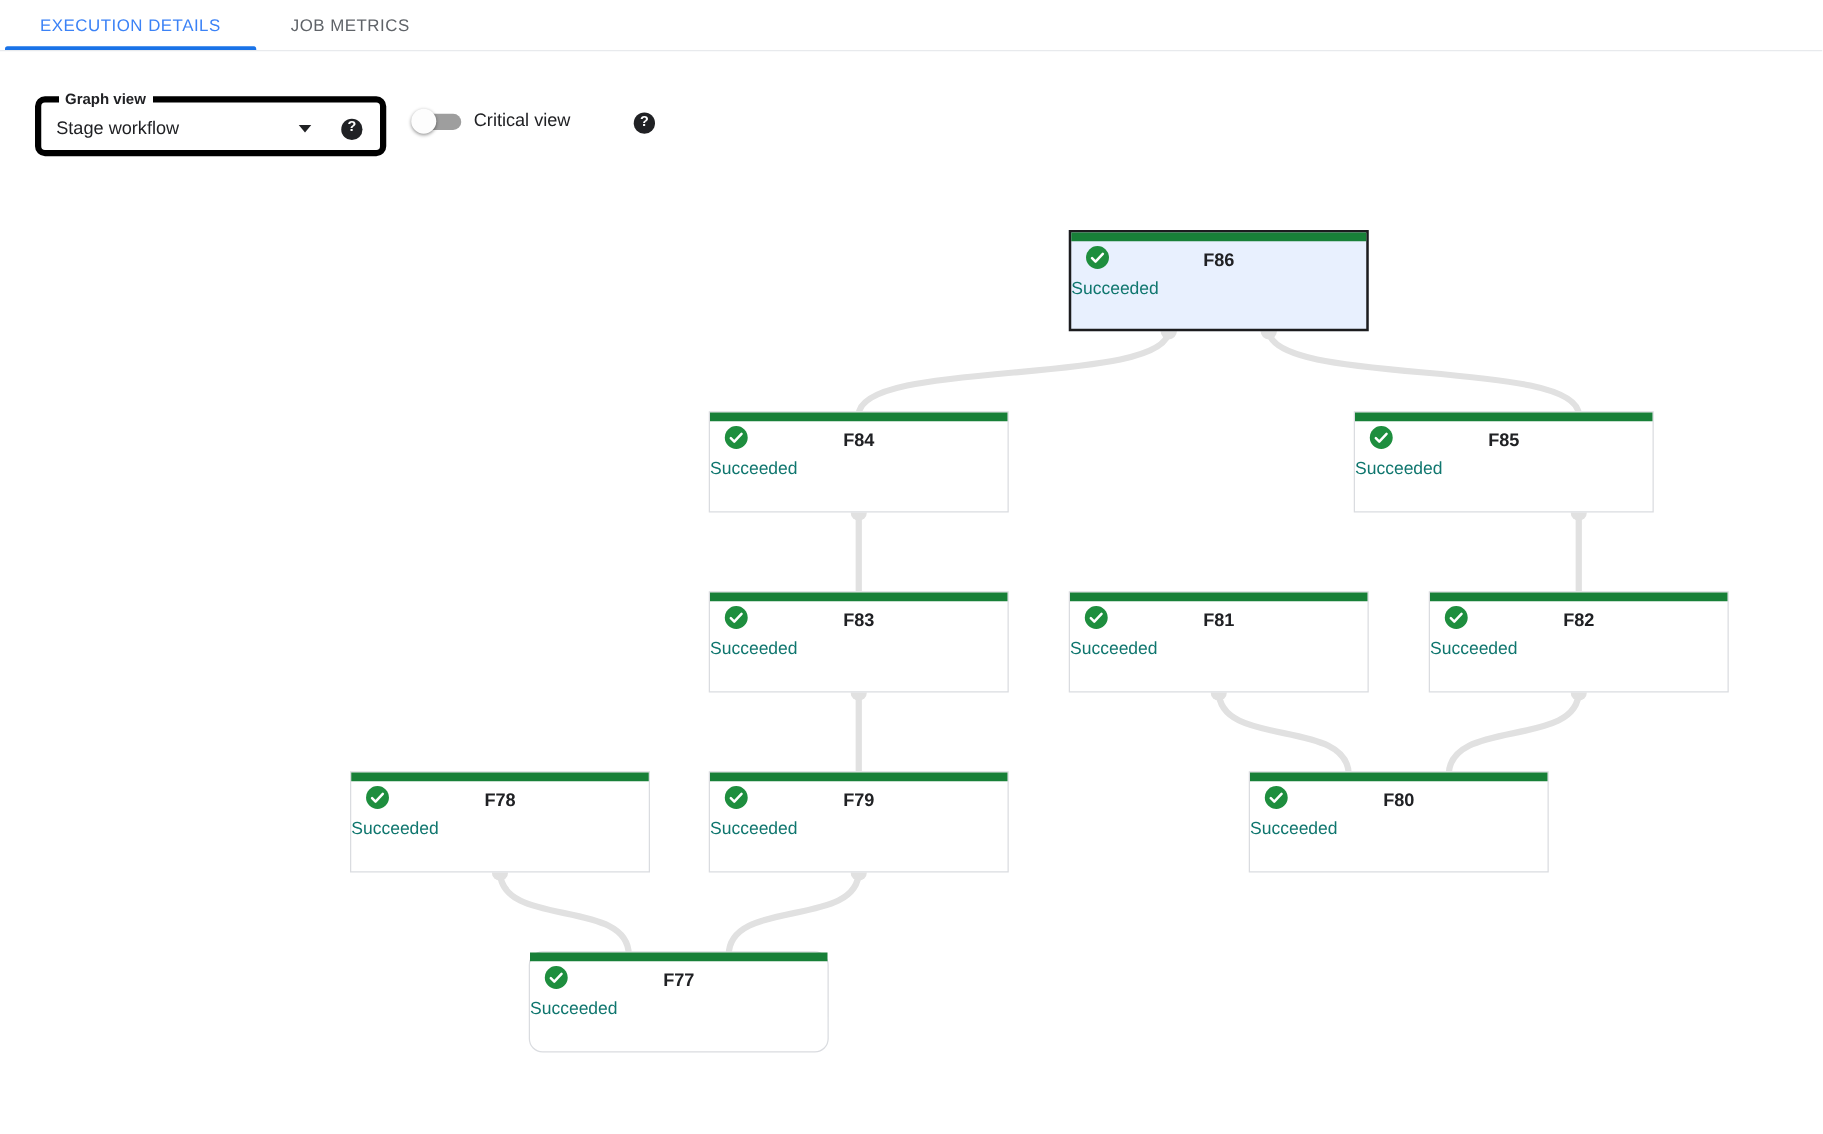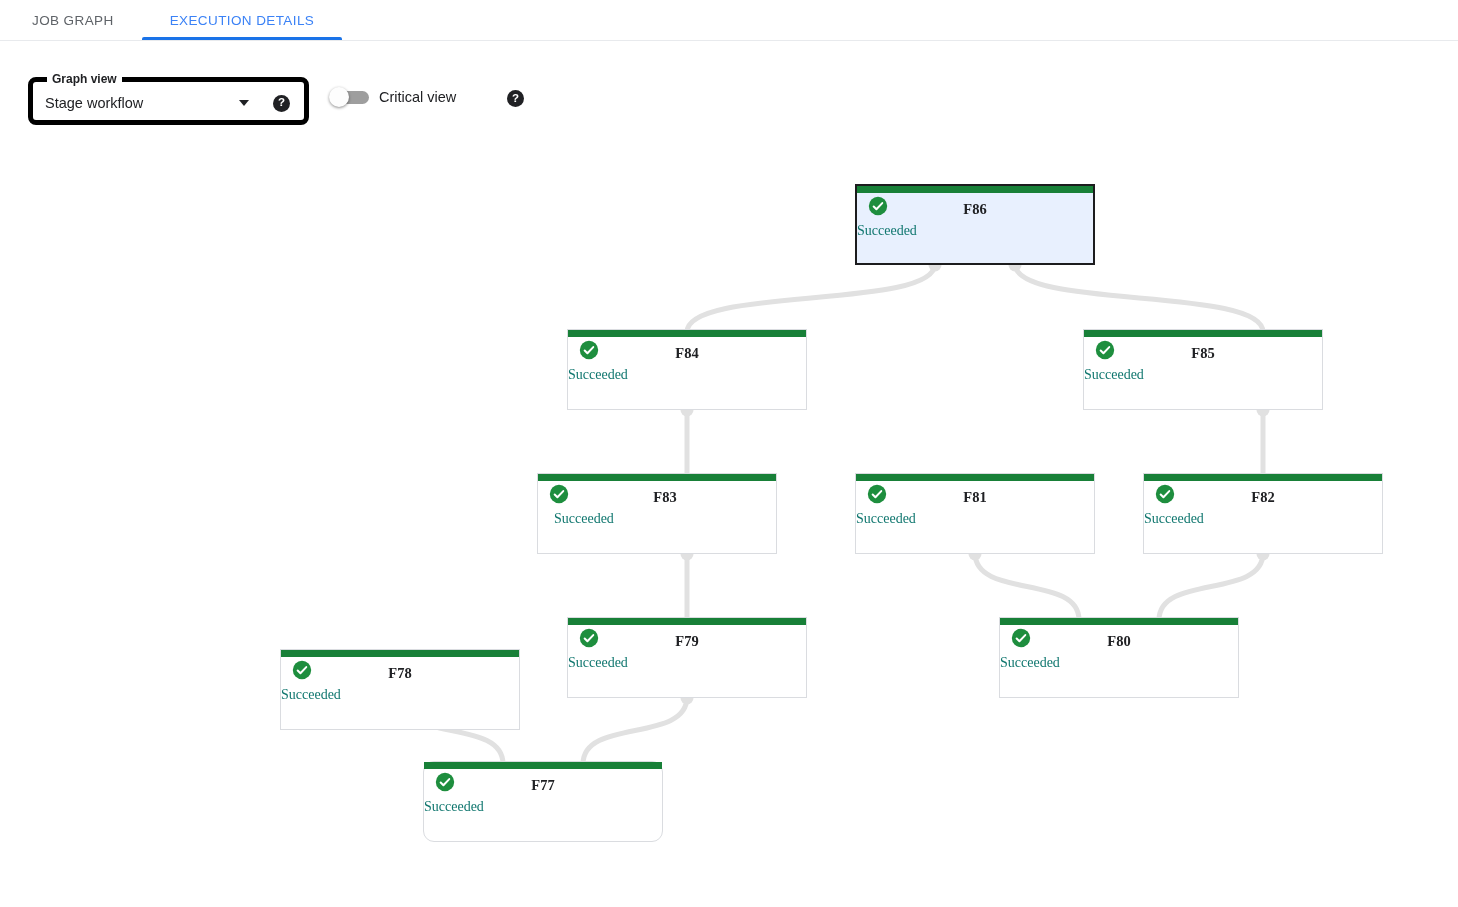--- a/index.html
+++ b/index.html
@@ -115,21 +115,20 @@
   
   .graph { position: absolute; inset: 0; z-index: 1; }
   .graph svg { position: absolute; inset: 0; }
 
   .node {
     position: absolute;
     width: 240px; height: 81px;
     background: #ffffff;
     border: 1px solid #dadce0;
     cursor: pointer;
-    font-family: Liberation Serif, serif;
   }
   .node.selected {
     background: #e8f0fe;
     border: 2px solid #1c1c1e;
   }
   .node .bar {
     position: absolute; top: 0; left: 0; right: 0;
     height: 7px;
     background: #188038;
   }
@@ -149,22 +148,22 @@
     text-align: left;
     font-size: 14px;
     color: #0f766e;
     line-height: 21px;
   }
 </style>
 </head>
 <body>
 
 <nav class="tabbar" id="tabbar">
-    <button class="tab">JOB GRAPH</button>
     <button class="tab active">EXECUTION DETAILS</button>
+    <button class="tab">JOB METRICS</button>
   </nav>
 
 <fieldset class="gv-field">
   <legend>Graph view</legend>
   <div class="gv-row">
     <span class="gv-value">Stage workflow</span>
     <span class="caret"></span>
     <span class="help-icon">?</span>
   </div>
 </fieldset>
@@ -217,21 +216,21 @@
     </div>
     <div class="node" style="left: 1083px; top: 329px;">
       <div class="bar"></div>
       <svg class="check" viewBox="0 0 24 24">
         <circle cx="12" cy="12" r="11" fill="#1e8e3e"></circle>
         <path d="M6.8 12.6l3.3 3.3 7-7.4" fill="none" stroke="#ffffff" stroke-width="2.4" stroke-linecap="round" stroke-linejoin="round"></path>
       </svg>
       <div class="title">F85</div>
       <div class="status">Succeeded</div>
     </div>
-    <div class="node" style="left: 537px; top: 473px; padding-left: 16px;">
+    <div class="node" style="left: 567px; top: 473px;">
       <div class="bar"></div>
       <svg class="check" viewBox="0 0 24 24">
         <circle cx="12" cy="12" r="11" fill="#1e8e3e"></circle>
         <path d="M6.8 12.6l3.3 3.3 7-7.4" fill="none" stroke="#ffffff" stroke-width="2.4" stroke-linecap="round" stroke-linejoin="round"></path>
       </svg>
       <div class="title">F83</div>
       <div class="status">Succeeded</div>
     </div>
     <div class="node" style="left: 855px; top: 473px;">
       <div class="bar"></div>
@@ -244,21 +243,21 @@
     </div>
     <div class="node" style="left: 1143px; top: 473px;">
       <div class="bar"></div>
       <svg class="check" viewBox="0 0 24 24">
         <circle cx="12" cy="12" r="11" fill="#1e8e3e"></circle>
         <path d="M6.8 12.6l3.3 3.3 7-7.4" fill="none" stroke="#ffffff" stroke-width="2.4" stroke-linecap="round" stroke-linejoin="round"></path>
       </svg>
       <div class="title">F82</div>
       <div class="status">Succeeded</div>
     </div>
-    <div class="node" style="left: 280px; top: 617px; margin-top: 32px;">
+    <div class="node" style="left: 280px; top: 617px;">
       <div class="bar"></div>
       <svg class="check" viewBox="0 0 24 24">
         <circle cx="12" cy="12" r="11" fill="#1e8e3e"></circle>
         <path d="M6.8 12.6l3.3 3.3 7-7.4" fill="none" stroke="#ffffff" stroke-width="2.4" stroke-linecap="round" stroke-linejoin="round"></path>
       </svg>
       <div class="title">F78</div>
       <div class="status">Succeeded</div>
     </div>
     <div class="node" style="left: 567px; top: 617px;">
       <div class="bar"></div>

